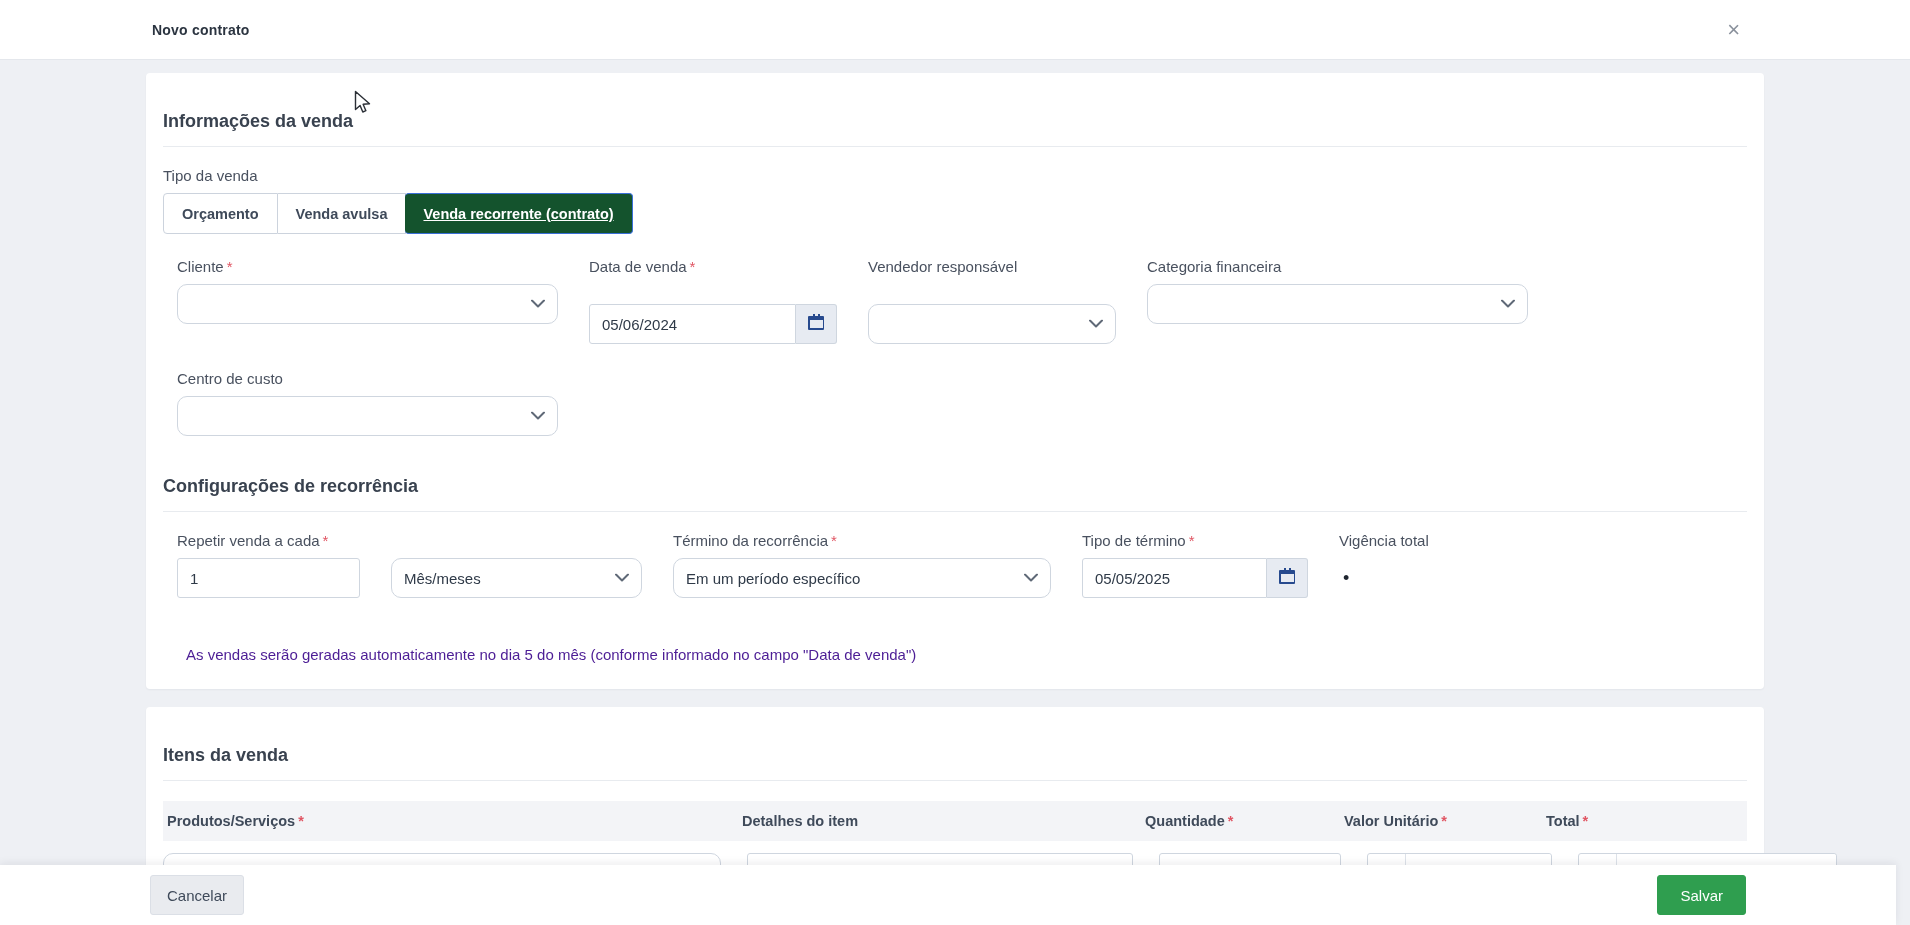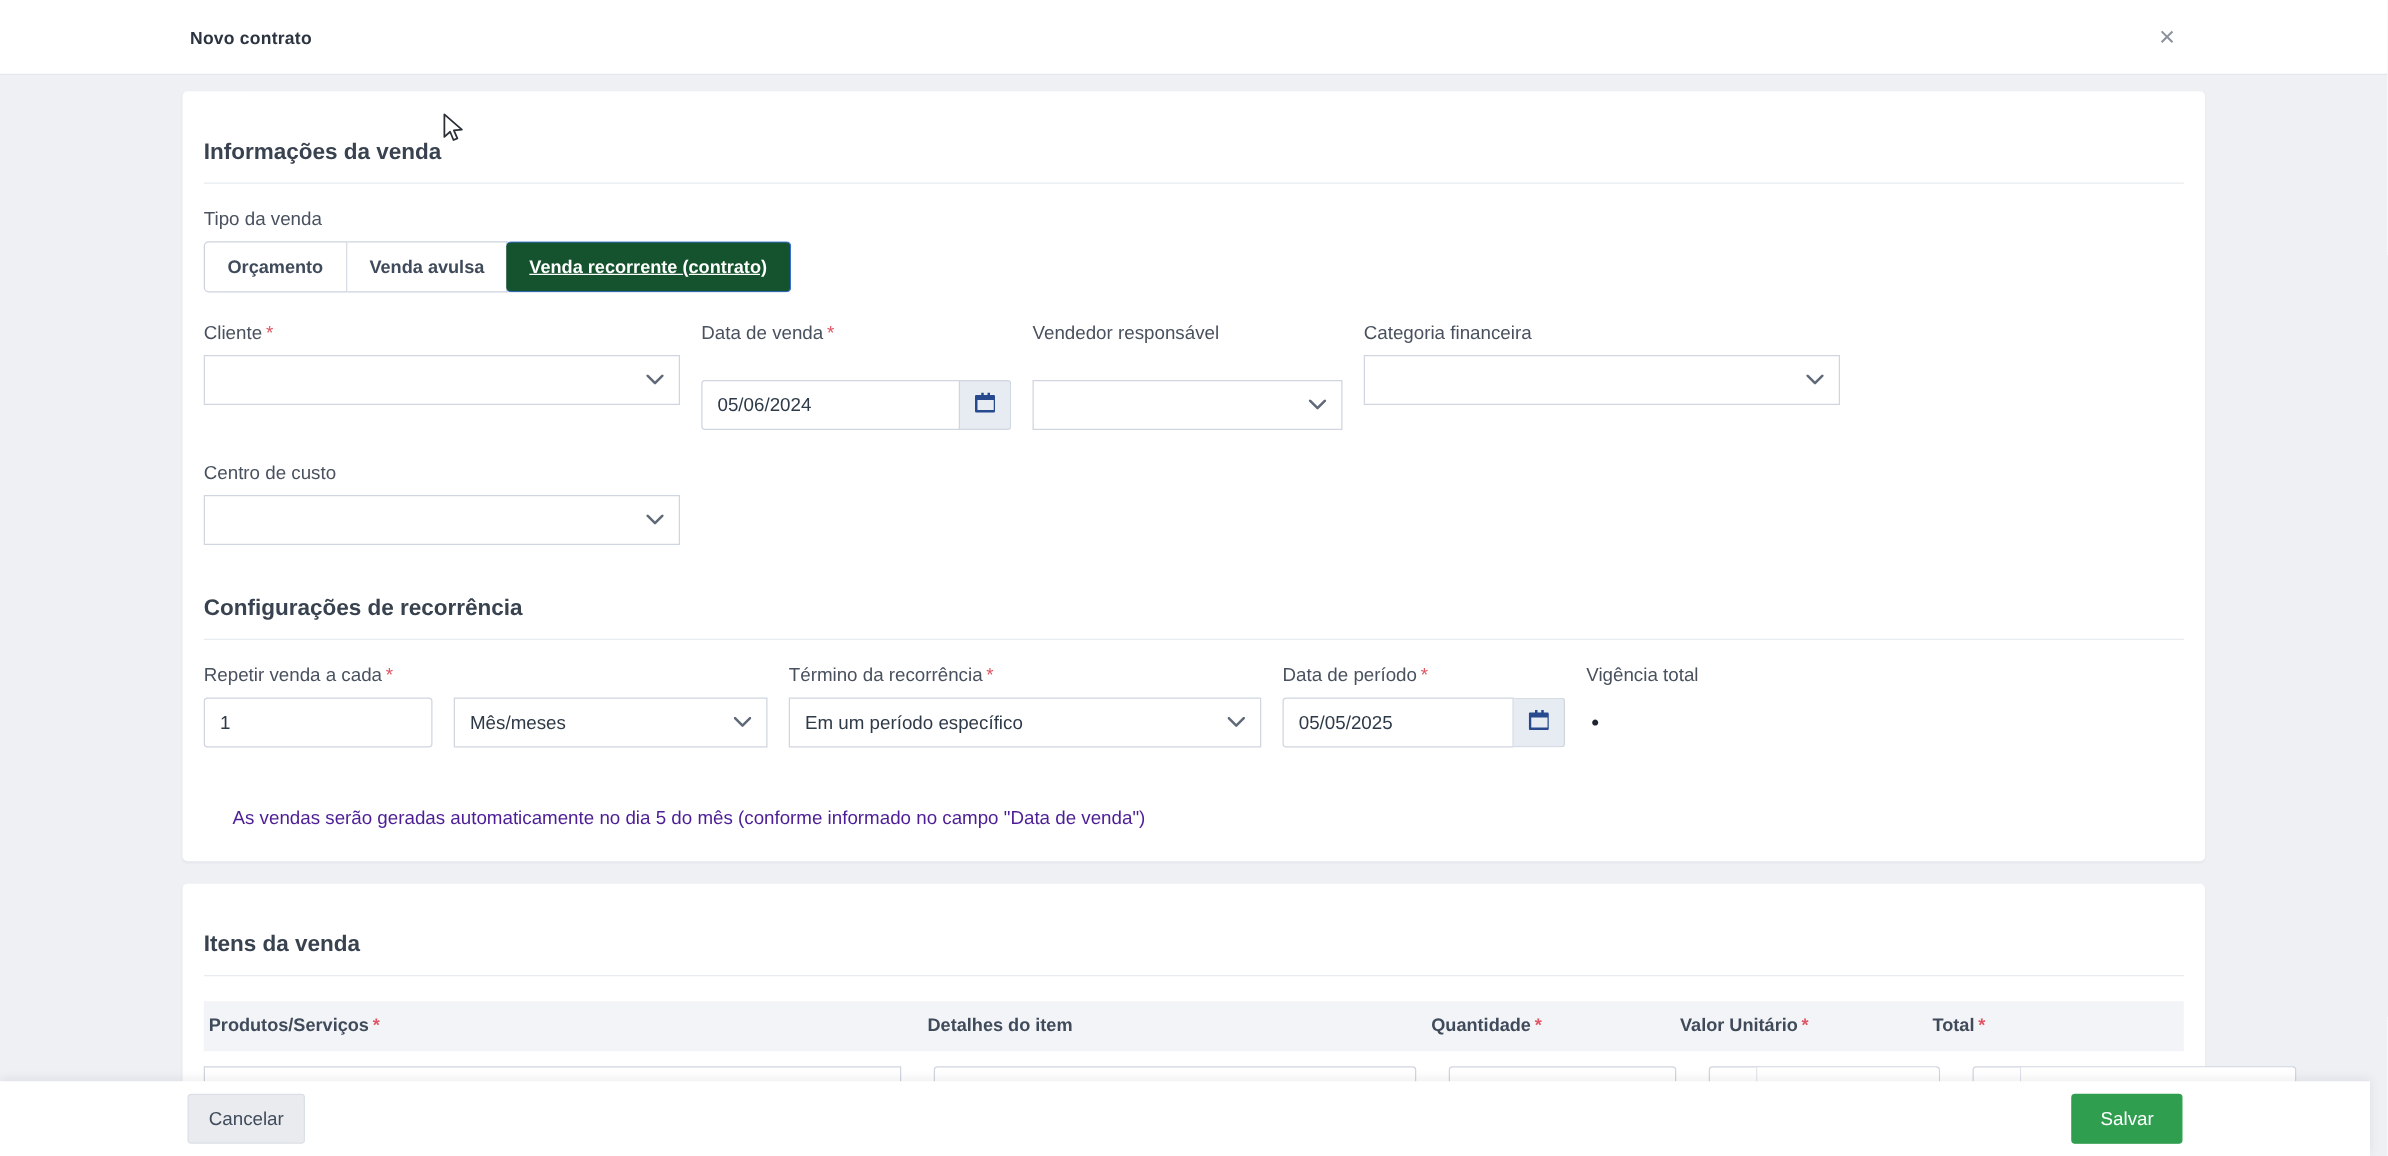--- a/index.html
+++ b/index.html
@@ -60,24 +60,24 @@
   .tab:first-child { border-radius: 4px 0 0 4px; }
   .tab + .tab { border-left: none; }
   .tab.active {
     background: #14532d; border-color: #3a6fd8; color: #fff;
     border-radius: 4px; margin-left: -1px; text-decoration: underline;
   }
   
   .row { display: flex; gap: 17px; }
   .row.mb { margin-bottom: 26px; }
   .row.bottom { align-items: flex-end; }
-  .field { display: flex; flex-direction: column; }
+  .field { display: flex; flex-direction: column; margin-left: 14px; }
   .select {
     position: relative; height: 40px;
-    border: 1px solid #cfd6df; border-radius: 0; background: #fff;
+    border: 1px solid #cfd6df; border-radius: 10px; background: #fff;
     display: flex; align-items: center;
     padding: 0 34px 0 12px; font-size: 15px; color: #2f3a48;
     cursor: pointer;
   }
   .select .chev { position: absolute; right: 12px; top: 50%; transform: translateY(-50%); display: flex; }
   .input {
     height: 40px; border: 1px solid #cfd6df; border-radius: 3px;
     padding: 0 12px; font-size: 15px; color: #2f3a48; background: #fff;
     font-family: "Liberation Sans", sans-serif; width: 100%;
   }
@@ -264,21 +264,21 @@
             <span>Em um período específico</span>
             <span class="chev">
               <svg width="14" height="9" viewBox="0 0 14 9">
                   <path d="M1 1l6 6 6-6" stroke="#5f6977" stroke-width="2" fill="none" stroke-linecap="round" stroke-linejoin="round"></path>
                 </svg>
             </span>
           </div>
         </div>
 
         <div class="field w226">
-          <div class="label"><span>Data de período</span><span class="req">*</span></div>
+          <div class="label"><span>Tipo de término</span><span class="req">*</span></div>
           <div class="dategroup">
             <input class="input" type="text" value="05/05/2025" style="">
             <button class="calbtn">
               <span>
                 <svg width="17" height="17" viewBox="0 0 17 17">
                     <path fill="#274a8e" fill-rule="evenodd" d="M5 0h2v2h3V0h2v2h3a1 1 0 0 1 1 1v12a1 1 0 0 1-1 1H1a1 1 0 0 1-1-1V3a1 1 0 0 1 1-1h4V0zM2 6v8h13V6H2z"></path>
                   </svg>
               </span>
             </button>
           </div>

